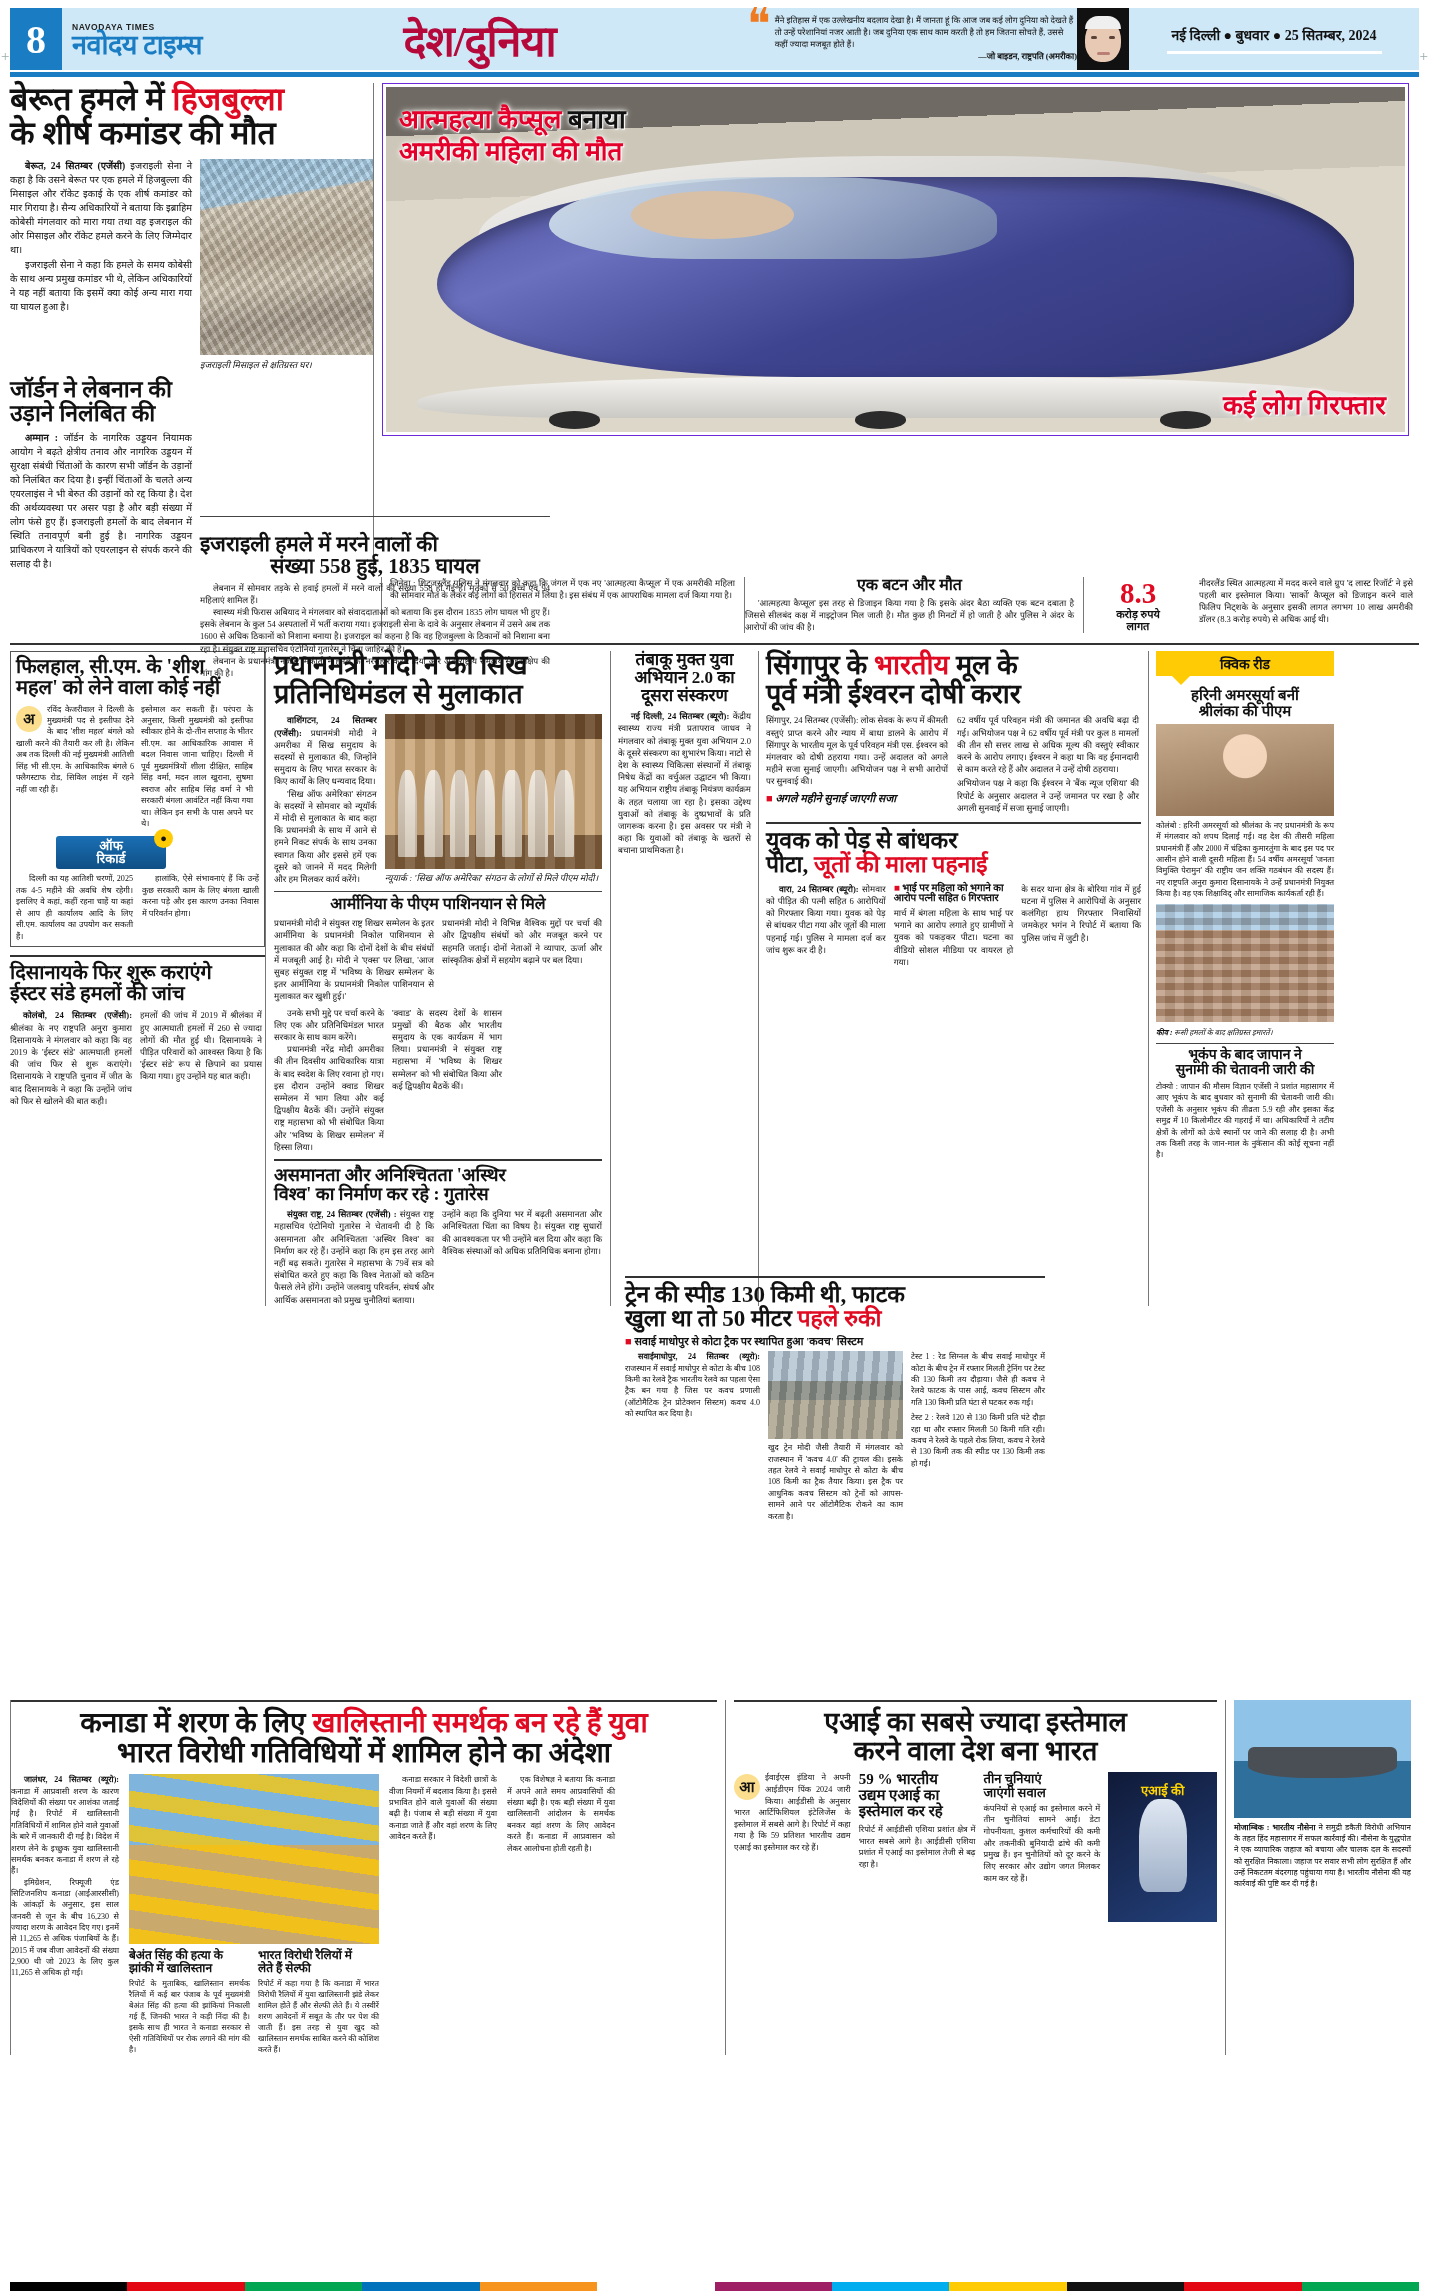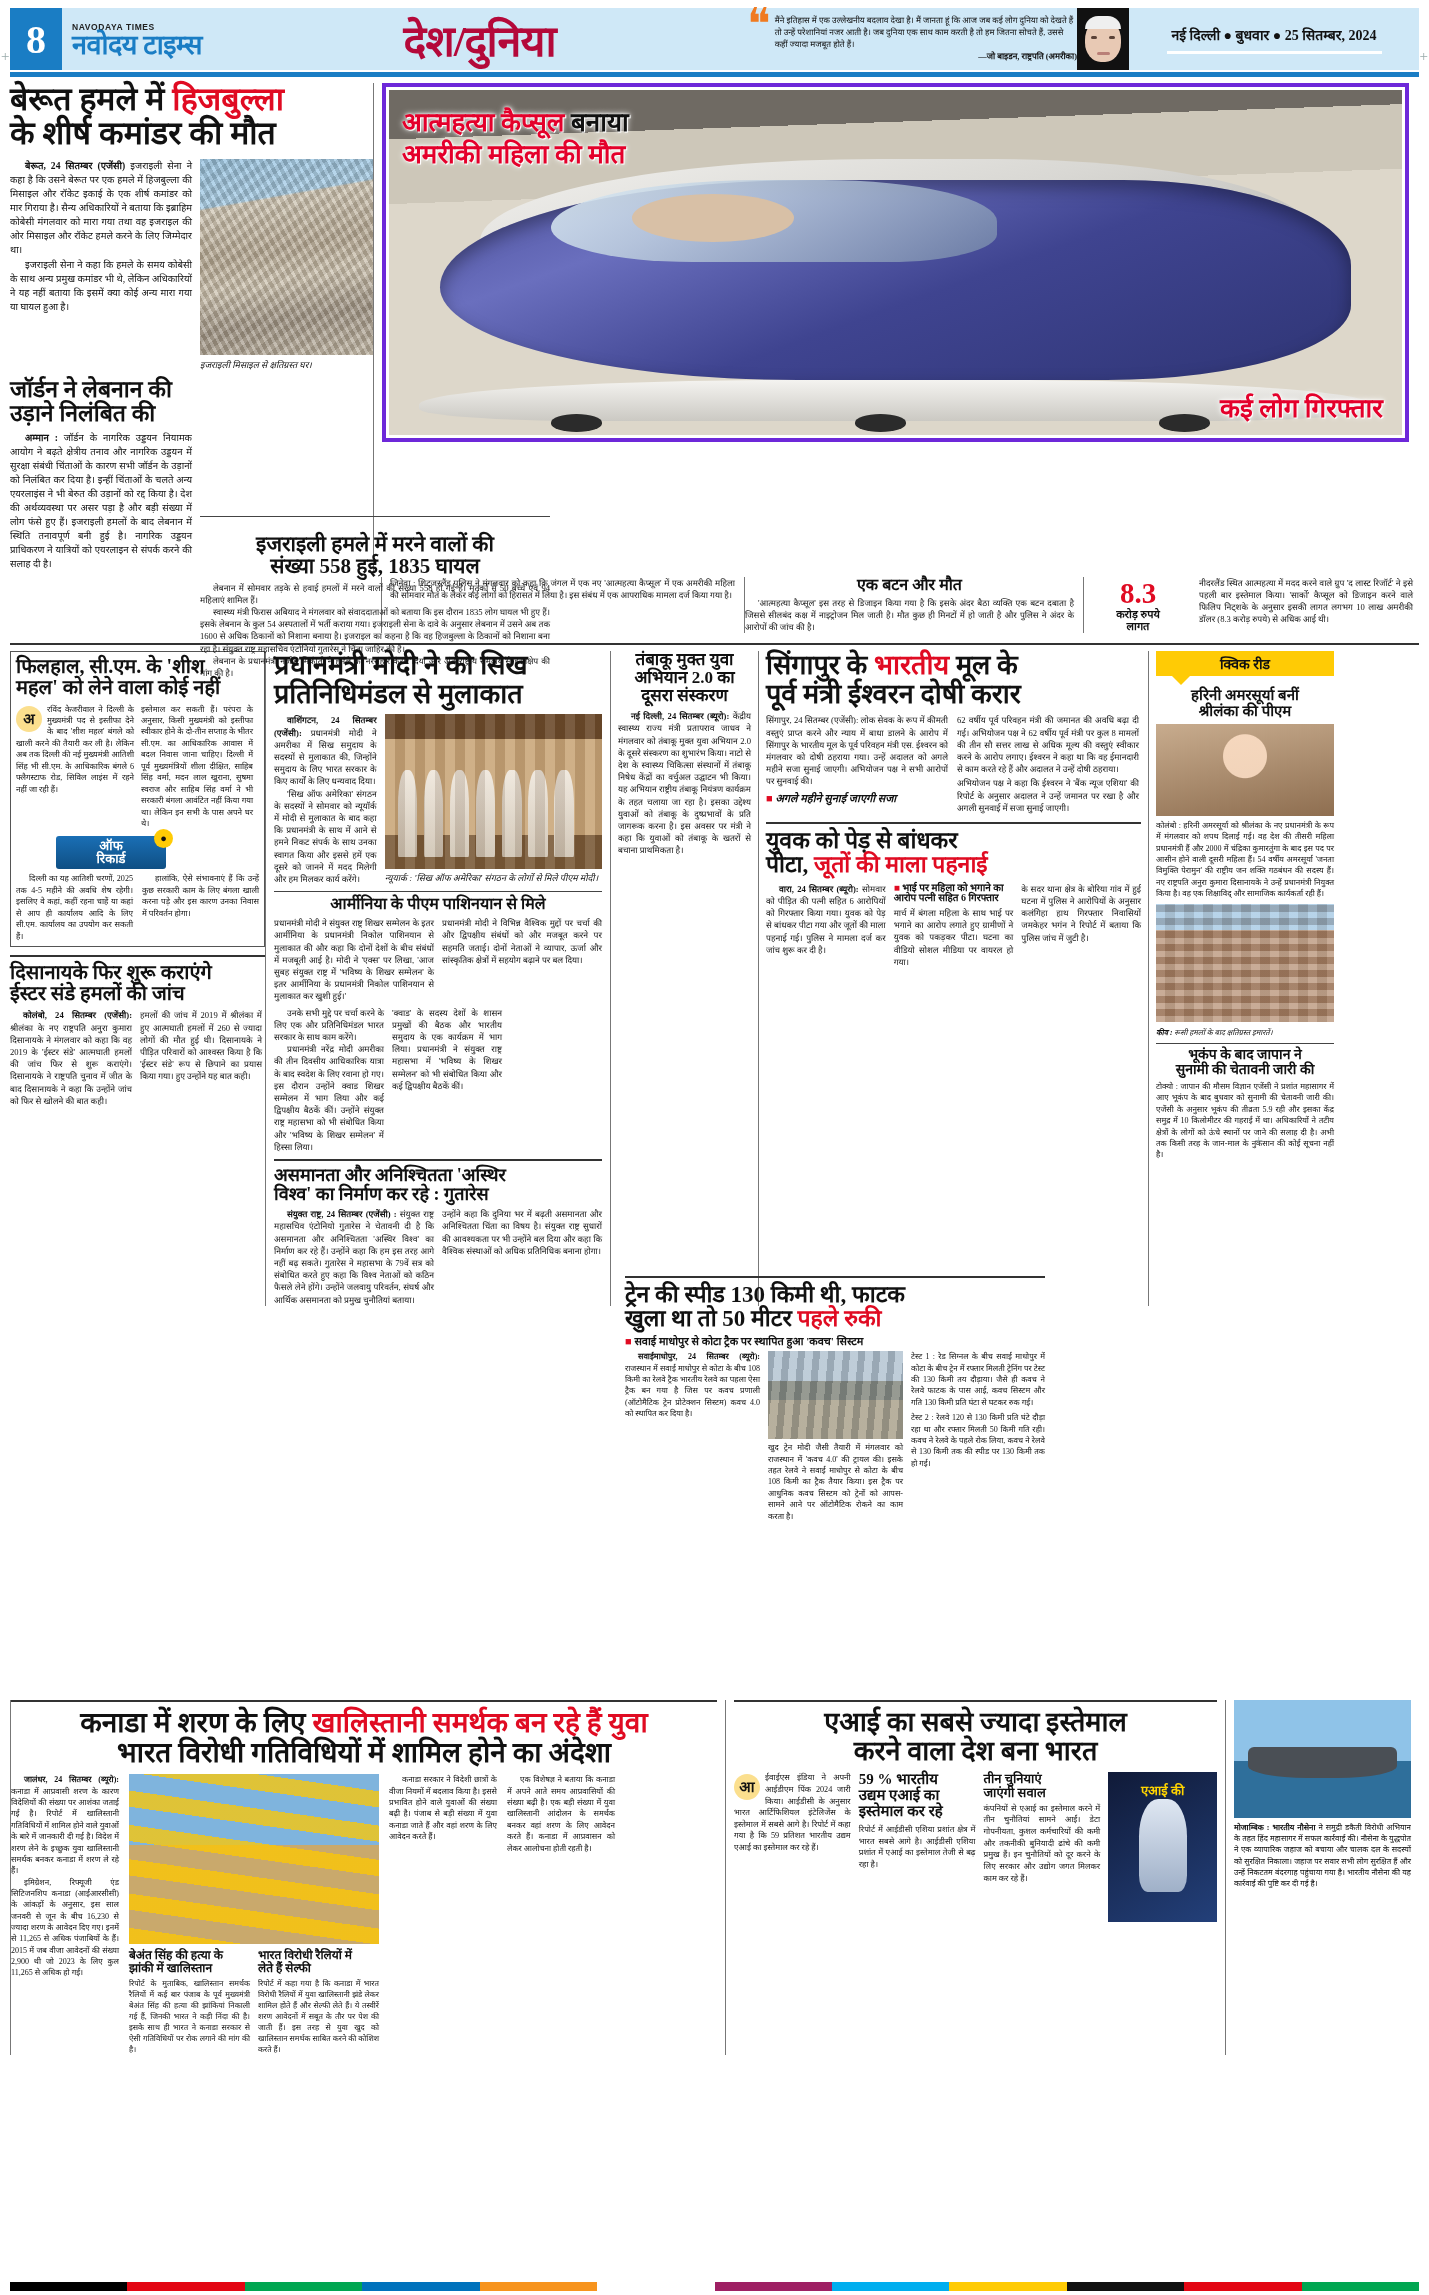--- a/index.html
+++ b/index.html
@@ -190,21 +190,21 @@
       <div class="hl" style="font-size:23px;">उड़ाने निलंबित की</div>
       <div class="body-txt" style="margin-top:4px; width:182px;">
         <p><b>अम्मान :</b>
           <span>जॉर्डन के नागरिक उड्डयन नियामक आयोग ने बढ़ते क्षेत्रीय तनाव और नागरिक उड्डयन में सुरक्षा संबंधी चिंताओं के कारण सभी जॉर्डन के उड़ानों को निलंबित कर दिया है। इन्हीं चिंताओं के चलते अन्य एयरलाइंस ने भी बेरुत की उड़ानों को रद्द किया है। देश की अर्थव्यवस्था पर असर पड़ा है और बड़ी संख्या में लोग फंसे हुए हैं। इजराइली हमलों के बाद लेबनान में स्थिति तनावपूर्ण बनी हुई है। नागरिक उड्डयन प्राधिकरण ने यात्रियों को एयरलाइन से संपर्क करने की सलाह दी है।</span></p>
       </div>
     </div>
 
     <div style="width:0;"></div>
 
     <div style="width:1036px; padding-left:8px;" class="vrule">
-      <div style="position:relative; border:4px solid #6d28d9; padding:3px;">
+      <div style="position:relative; border:1px solid #6d28d9; padding:3px;">
         <div class="ph ph-capsule" style="height:345px;">
           <span class="lid"></span>
           <span class="pod"></span>
           <span class="glass"></span>
           <span class="man"></span>
           <span class="base"></span>
           <span class="wheel" style="left:16%"></span>
           <span class="wheel" style="left:46%"></span>
           <span class="wheel" style="left:76%"></span>
         </div>
@@ -239,21 +239,21 @@
         </div>
         <div class="body-sm" style="flex:1;">
           <p style="text-indent:0">नीदरलैंड स्थित आत्महत्या में मदद करने वाले ग्रुप 'द लास्ट रिजॉर्ट' ने इसे पहली बार इस्तेमाल किया। 'सार्को' कैप्सूल को डिजाइन करने वाले फिलिप निट्शके के अनुसार इसकी लागत लगभग 10 लाख अमरीकी डॉलर (8.3 करोड़ रुपये) से अधिक आई थी।</p>
         </div>
       </div>
     </div>
   </div>
 
   <div style="position:absolute; left:200px; top:516px; width:350px;">
     <div class="hrule" style="margin-bottom:4px;"></div>
-    <div class="hl" style="font-size:21px; text-align:center;margin-top:16px;">इजराइली हमले में मरने वालों की</div>
+    <div class="hl" style="font-size:21px; text-align:left;margin-top:16px;">इजराइली हमले में मरने वालों की</div>
     <div class="hl" style="font-size:21px; text-align:center;">संख्या 558 हुई, 1835 घायल</div>
     <div class="body-sm" style="margin-top:4px;">
       <p>लेबनान में सोमवार तड़के से हवाई हमलों में मरने वालों की संख्या 558 हो गई हैं। मृतकों में 50 बच्चे एवं 94 महिलाएं शामिल हैं।</p>
       <p>स्वास्थ्य मंत्री फिरास अबियाद ने मंगलवार को संवाददाताओं को बताया कि इस दौरान 1835 लोग घायल भी हुए हैं। इसके लेबनान के कुल 54 अस्पतालों में भर्ती कराया गया। इजराइली सेना के दावे के अनुसार लेबनान में उसने अब तक 1600 से अधिक ठिकानों को निशाना बनाया है। इजराइल का कहना है कि वह हिजबुल्ला के ठिकानों को निशाना बना रहा है। संयुक्त राष्ट्र महासचिव एंटोनियो गुतारेस ने चिंता जाहिर की है।</p>
       <p>लेबनान के प्रधानमंत्री नजीब मिकाती ने हमले को नरसंहार करार दिया और अंतरराष्ट्रीय समुदाय से हस्तक्षेप की मांग की है।</p>
     </div>
   </div>
 
   <div style="display:flex; margin-top:10px; border-top:2px solid #333; padding-top:6px;">
 

